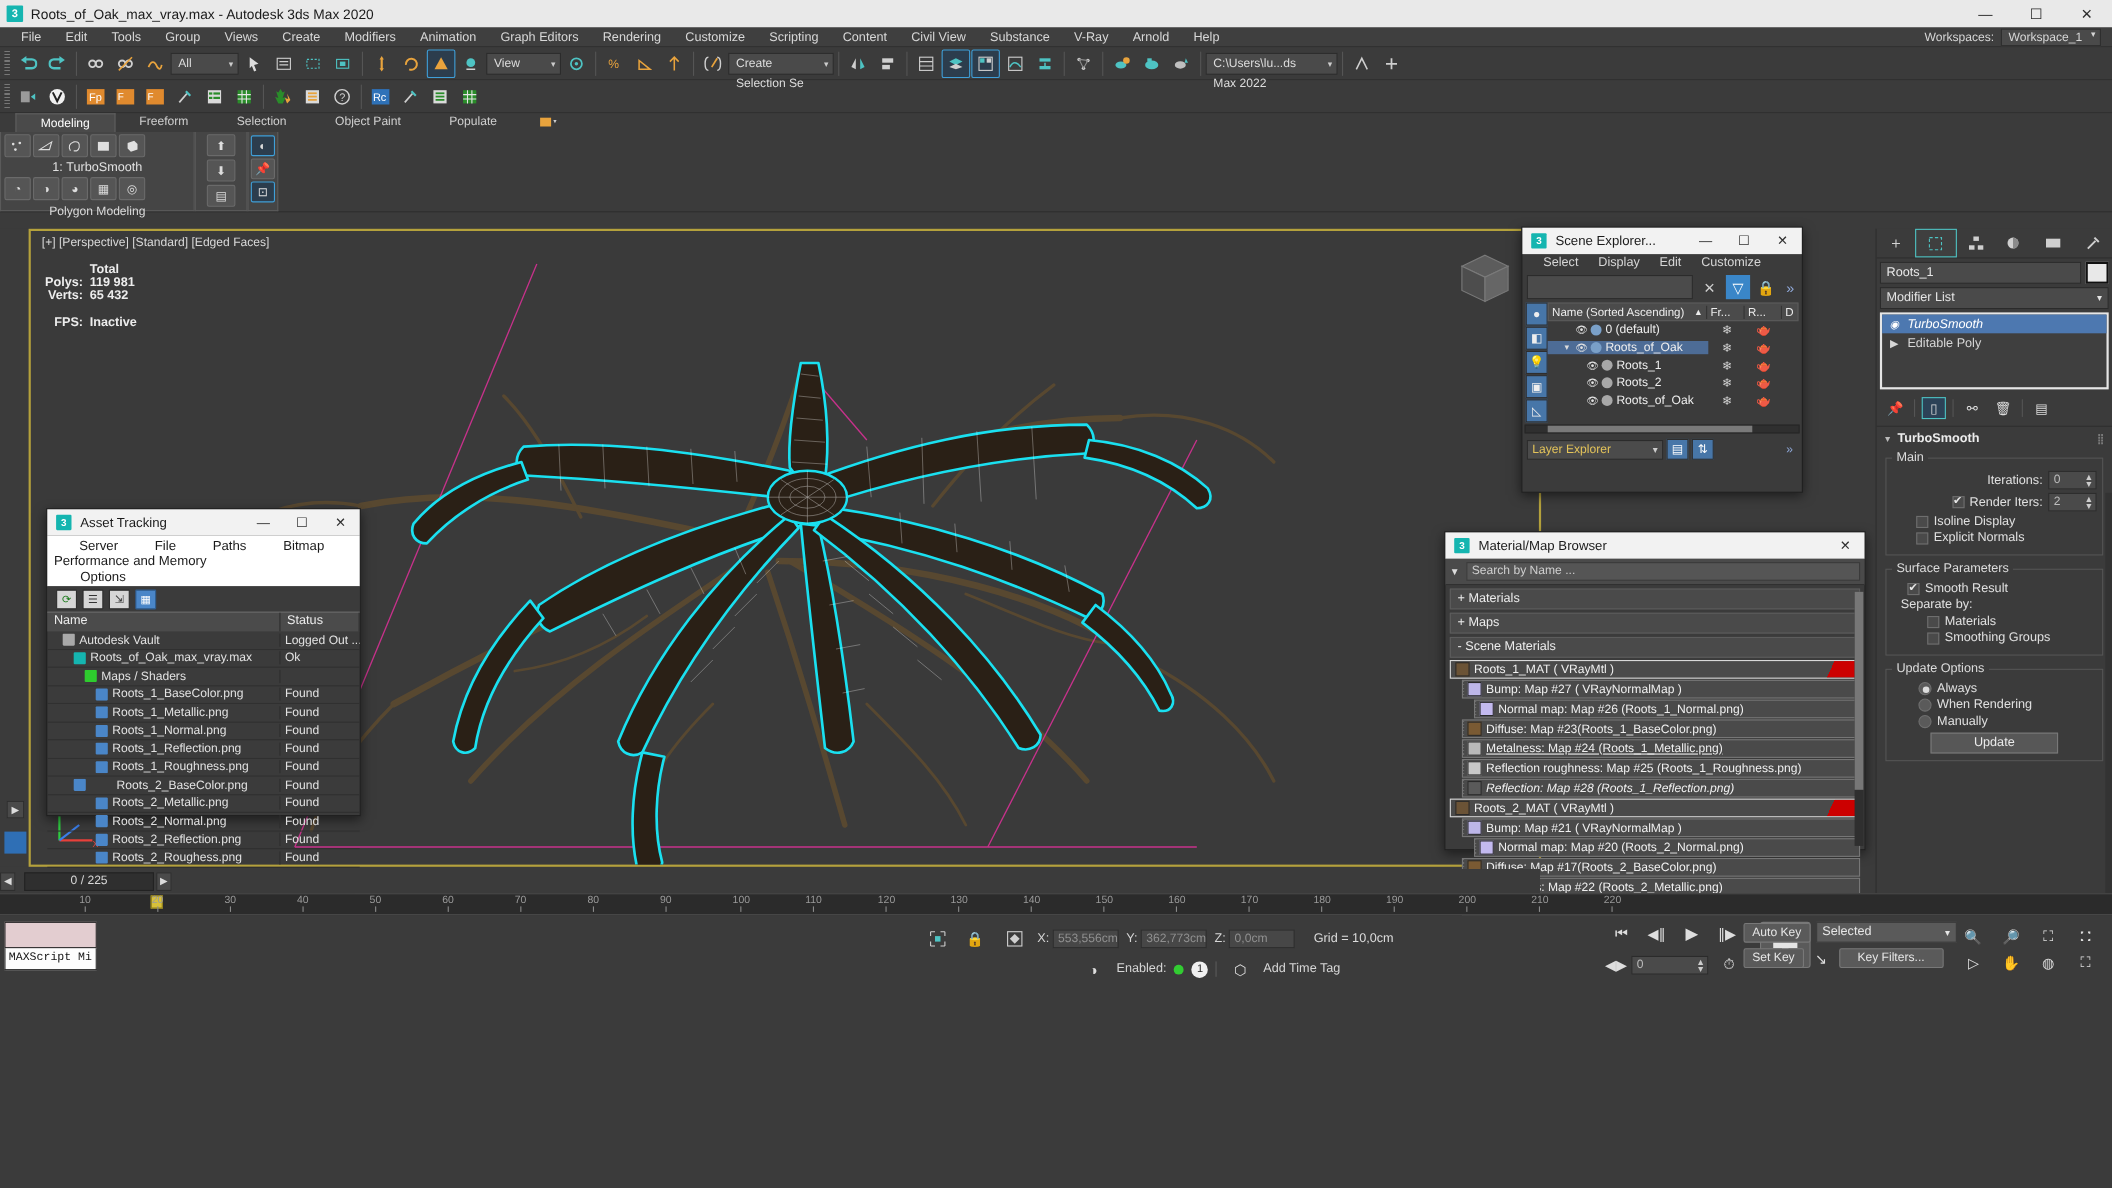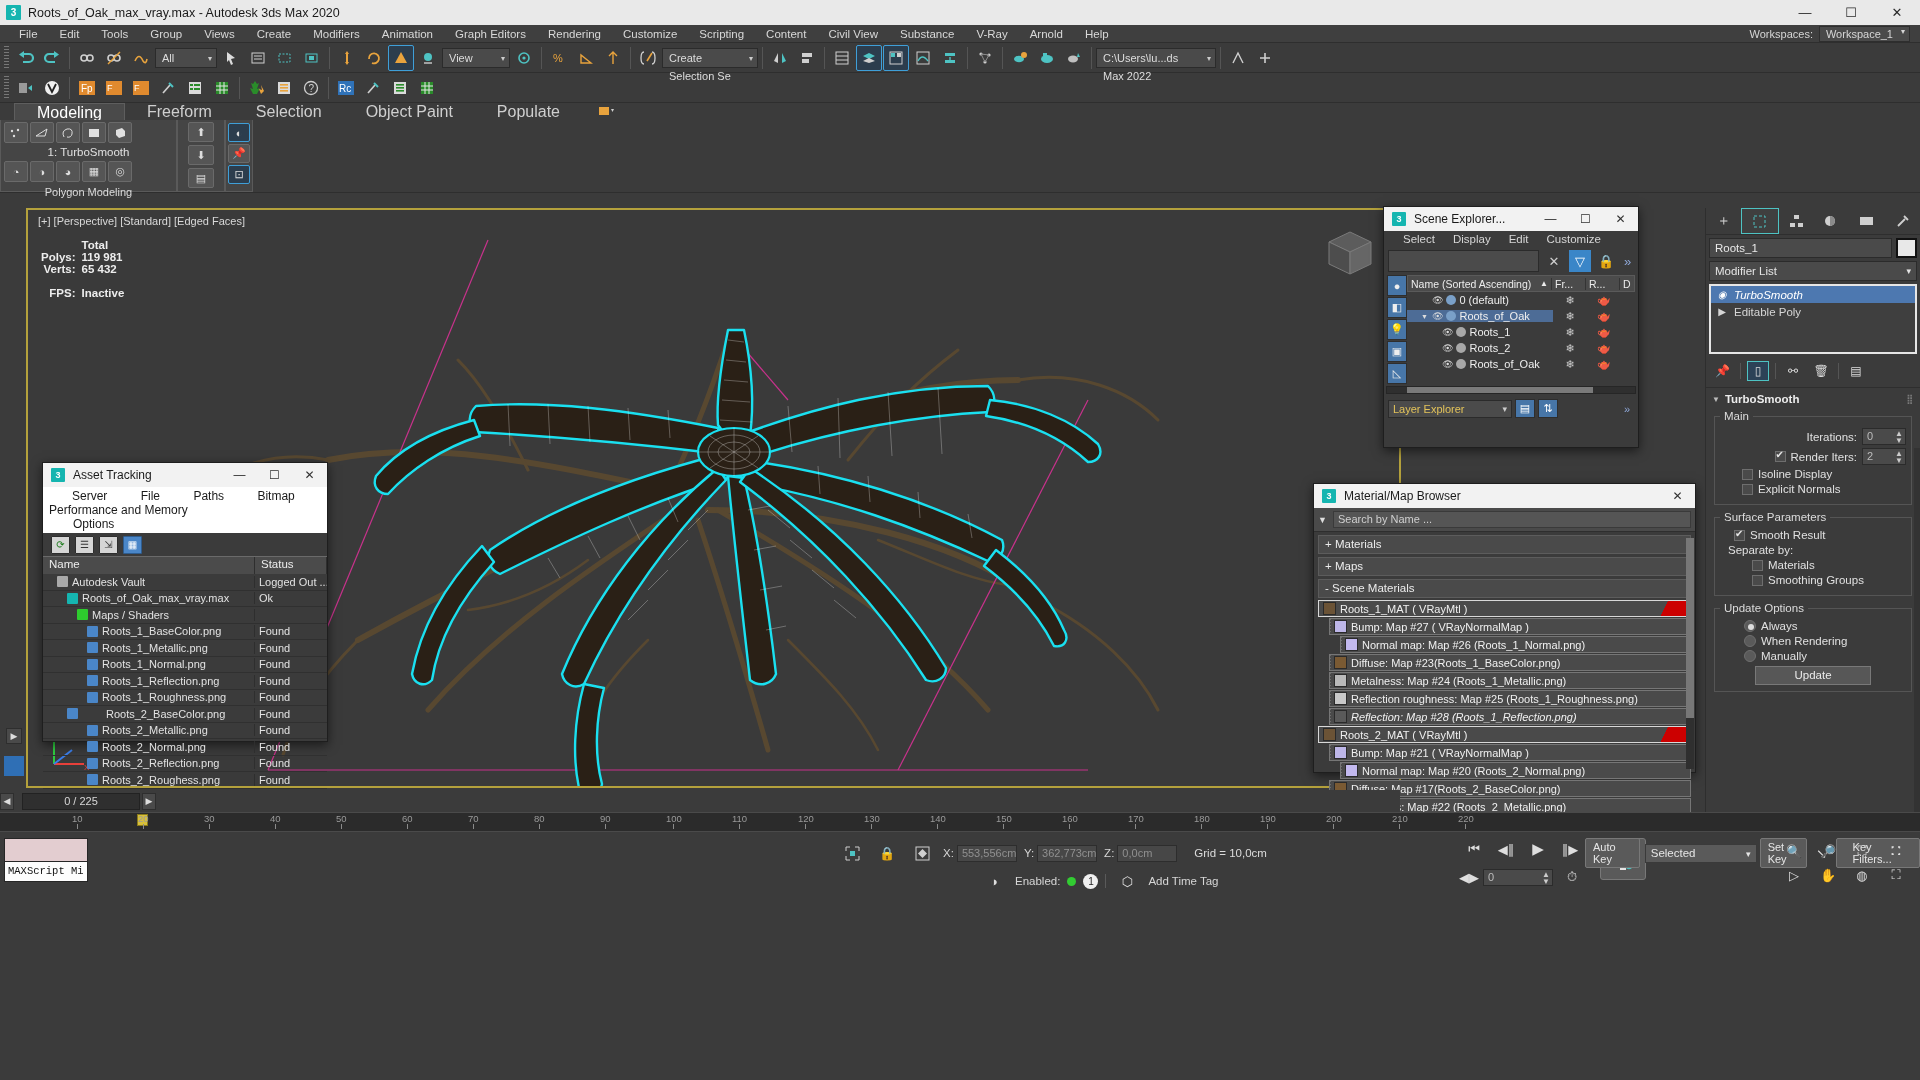--- a/index.html
+++ b/index.html
@@ -36,21 +36,21 @@
   .sep { width:1px; height:22px; background:#555; margin:0 3px; }
   .grip { width:5px; height:24px; margin:0 2px;
      background:repeating-linear-gradient(to bottom,#777 0 1px,transparent 1px 3px); }
   .dd { background:#4a4a4a; border:1px solid #2b2b2b; height:20px; line-height:18px;
      font-size:11px; color:#ddd; padding:0 16px 0 6px; position:relative; }
   .dd:after { content:'▾'; position:absolute; right:4px; top:1px; font-size:8px; color:#ccc; }
 
   
   .ribbon { background:#3b3b3b; border-bottom:1px solid #2e2e2e; }
   .ribtabs { height:17px; display:flex; align-items:stretch; padding-left:14px; gap:0; }
-  .ribtab { padding:0 22px; font-size:16px; line-height:17px; color:#cfcfcf; }
+  .ribtab { padding:0 22px; font-size:11px; line-height:17px; color:#cfcfcf; }
   .ribtab.active { background:#4a4a4a; color:#fff; border-top:1px solid #5e5e5e;
      border-left:1px solid #5e5e5e; border-right:1px solid #5e5e5e; }
   .ribbody { height:72px; display:flex; }
   .ribpanel { background:#454545; border:1px solid #5a5a5a; border-top:none; display:flex;
      flex-direction:column; }
   .ribrow { display:flex; align-items:center; gap:2px; padding:2px 3px; }
   .ribbtn { width:24px; height:21px; background:#555; border:1px solid #6a6a6a; border-radius:2px;
      display:flex; align-items:center; justify-content:center; font-size:11px; color:#ddd; }
   .ribbtn.sel { background:#2c3d4d; border-color:#3f9fd8; }
   .riblabel { text-align:center; font-size:11.5px; color:#e0e0e0; padding:1px 0; }
@@ -94,21 +94,21 @@
   .coords { position:absolute; left:838px; top:10px; display:flex; align-items:center; gap:7px; }
   .coordbox { display:flex; align-items:center; gap:3px; font-size:11.5px; }
   .coordfield { width:60px; height:17px; background:#474747; border:1px solid #2d2d2d; color:#909090;
      font-size:11px; line-height:15px; padding-left:4px; }
   .gridlbl { font-size:11.5px; color:#dcdcdc; margin-left:10px; }
   .anim-row { position:absolute; left:980px; top:38px; display:flex; align-items:center; gap:7px; font-size:11.5px;}
   .greendot { width:9px; height:9px; border-radius:50%; background:#32cc32; }
   .numcircle { width:15px; height:15px; border-radius:50%; background:#f0f0f0; color:#222; font-size:10px;
      display:flex; align-items:center; justify-content:center; }
   .playbar { position:absolute; left:1460px; top:6px; display:flex; align-items:center; gap:4px; }
-  .keybar { position:absolute; left:1585px; top:6px; display:flex; gap:3px; }
+  .keybar { position:absolute; left:1585px; top:6px; display:flex; flex-direction:column; gap:3px; }
   .keybtn { background:#5a5a5a; border:1px solid #787878; border-radius:2px; color:#e6e6e6;
      font-size:11px; padding:2px 7px; }
   .selbox { width:128px; height:19px; background:#5a5a5a; border:1px solid #3a3a3a; font-size:11.5px;
      color:#e6e6e6; line-height:17px; padding-left:5px; position:relative; }
   .selbox:after { content:'▾'; position:absolute; right:5px; top:1px; font-size:9px; }
   .navicons { position:absolute; right:8px; top:8px; display:grid; grid-template-columns:repeat(4,30px);
      gap:2px 4px; }
   .navic { width:28px; height:22px; display:flex; align-items:center; justify-content:center;
      font-size:13px; color:#dedede; }
 
@@ -1035,21 +1035,21 @@
           <span style="white-space: nowrap; overflow: hidden;">Normal map: Map #26 (Roots_1_Normal.png)</span>
         </div>
         <div class="mb-item" style="margin-left: 11px;">
           <span class="mb-tree" style="left: -9px;"></span>
           <span class="mb-sw" style="background: rgb(122, 90, 51);"></span>
           <span style="white-space: nowrap; overflow: hidden;">Diffuse: Map #23(Roots_1_BaseColor.png)</span>
         </div>
         <div class="mb-item" style="margin-left: 11px;">
           <span class="mb-tree" style="left: -9px;"></span>
           <span class="mb-sw" style="background: rgb(185, 185, 185);"></span>
-          <span style="white-space: nowrap; overflow: hidden;">Metalness: Map #24 (Roots_1_Metallic.png)</span>
+          <span style="white-space: nowrap; overflow: hidden; text-decoration: underline;">Metalness: Map #24 (Roots_1_Metallic.png)</span>
         </div>
         <div class="mb-item" style="margin-left: 11px;">
           <span class="mb-tree" style="left: -9px;"></span>
           <span class="mb-sw" style="background: rgb(200, 200, 200);"></span>
           <span style="white-space: nowrap; overflow: hidden;">Reflection roughness: Map #25 (Roots_1_Roughness.png)</span>
         </div>
         <div class="mb-item" style="margin-left: 11px;">
           <span class="mb-tree" style="left: -9px;"></span>
           <span class="mb-sw" style="background: rgb(90, 90, 90);"></span>
           <span style="white-space: nowrap; overflow: hidden; font-style: italic;">Reflection: Map #28 (Roots_1_Reflection.png)</span>

